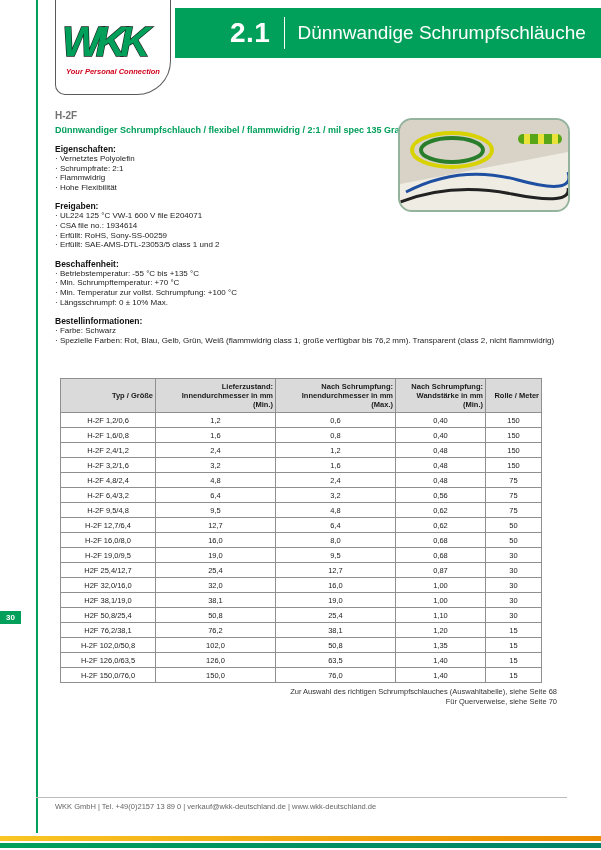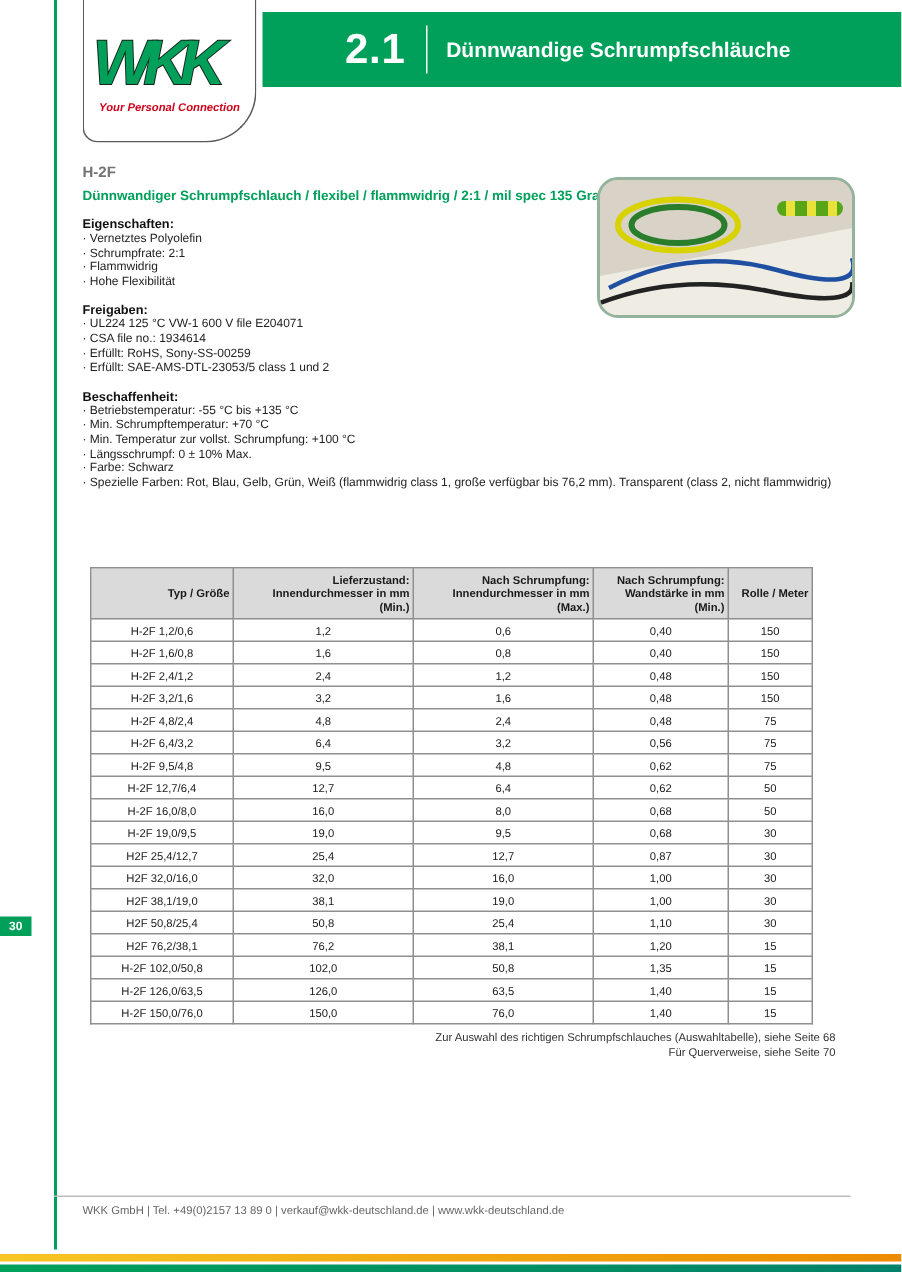--- a/index.html
+++ b/index.html
@@ -10,21 +10,21 @@
   }
   .side-line { position:absolute; left:36px; top:0; width:2px; height:833px; background:#00A05A; }
 
   
   .green-bar {
     position:absolute; left:175px; top:8px; width:426px; height:50px;
     background:#00A05A; display:flex; align-items:center; color:#fff;padding-left:33px;
   }
   .sec-num { font-size:28px; font-weight:bold; margin-left:22px; letter-spacing:0.5px; }
   .bar-divider { width:1px; height:32px; background:#ffffff; margin:0 12px 0 14px; }
-  .sec-title { font-size:14px; font-weight:bold; }
+  .sec-title { font-size:19px; font-weight:normal; }
 
   .logo-box {
     position:absolute; left:55px; top:0; width:116px; height:95px; background:#fff;
     border:1.5px solid #5a5a5a; border-top:none; border-radius:0 0 34px 10px;
     display:flex; flex-direction:column; align-items:center; justify-content:center;
     z-index:2;
   }
   .tagline { color:#D0021B; font-size:7.5px; font-style:italic; font-weight:bold; margin-top:3px; }
 
   
@@ -105,20 +105,21 @@
       <div class="sec-heading">Freigaben:</div>
       <div class="bullet">· UL224 125 °C VW-1 600 V file E204071</div>
       <div class="bullet">· CSA file no.: 1934614</div>
       <div class="bullet">· Erfüllt: RoHS, Sony-SS-00259</div>
       <div class="bullet">· Erfüllt: SAE-AMS-DTL-23053/5 class 1 und 2</div>
       <div class="sec-heading">Beschaffenheit:</div>
       <div class="bullet">· Betriebstemperatur: -55 °C bis +135 °C</div>
       <div class="bullet">· Min. Schrumpftemperatur: +70 °C</div>
       <div class="bullet">· Min. Temperatur zur vollst. Schrumpfung: +100 °C</div>
       <div class="bullet">· Längsschrumpf: 0 ± 10% Max.</div>
+      <div class="sec-heading">Bestellinformationen:</div>
       <div class="bullet">· Farbe: Schwarz</div>
       <div class="bullet">· Spezielle Farben: Rot, Blau, Gelb, Grün, Weiß (flammwidrig class 1, große verfügbar bis 76,2 mm). Transparent (class 2, nicht flammwidrig)</div>
     </div>
 </main>
 
 <div class="photo">
   <svg width="168" height="90" viewBox="0 0 168 90">
     <rect width="168" height="90" fill="#d8d3c6"></rect>
     <polygon points="0,64 168,32 168,90 0,90" fill="#efece3"></polygon>
     <ellipse cx="52" cy="30" rx="40" ry="17" fill="none" stroke="#d7d200" stroke-width="4"></ellipse>

